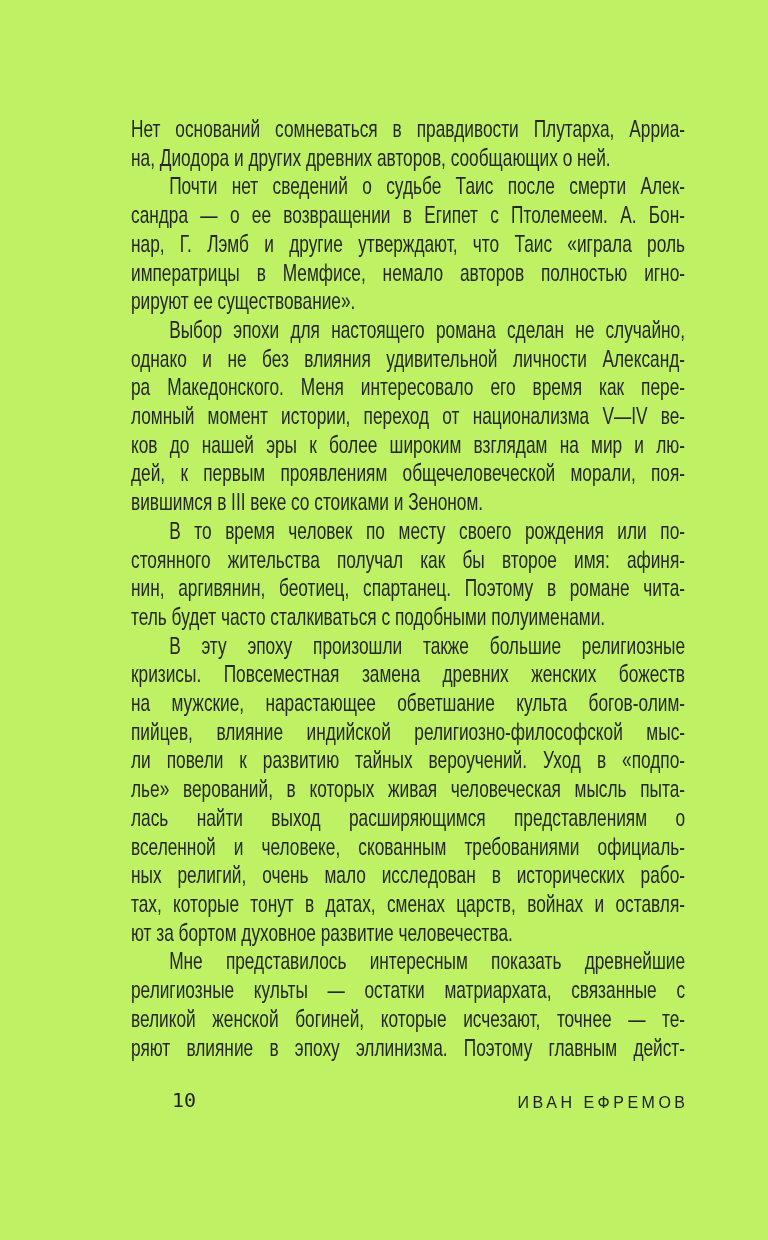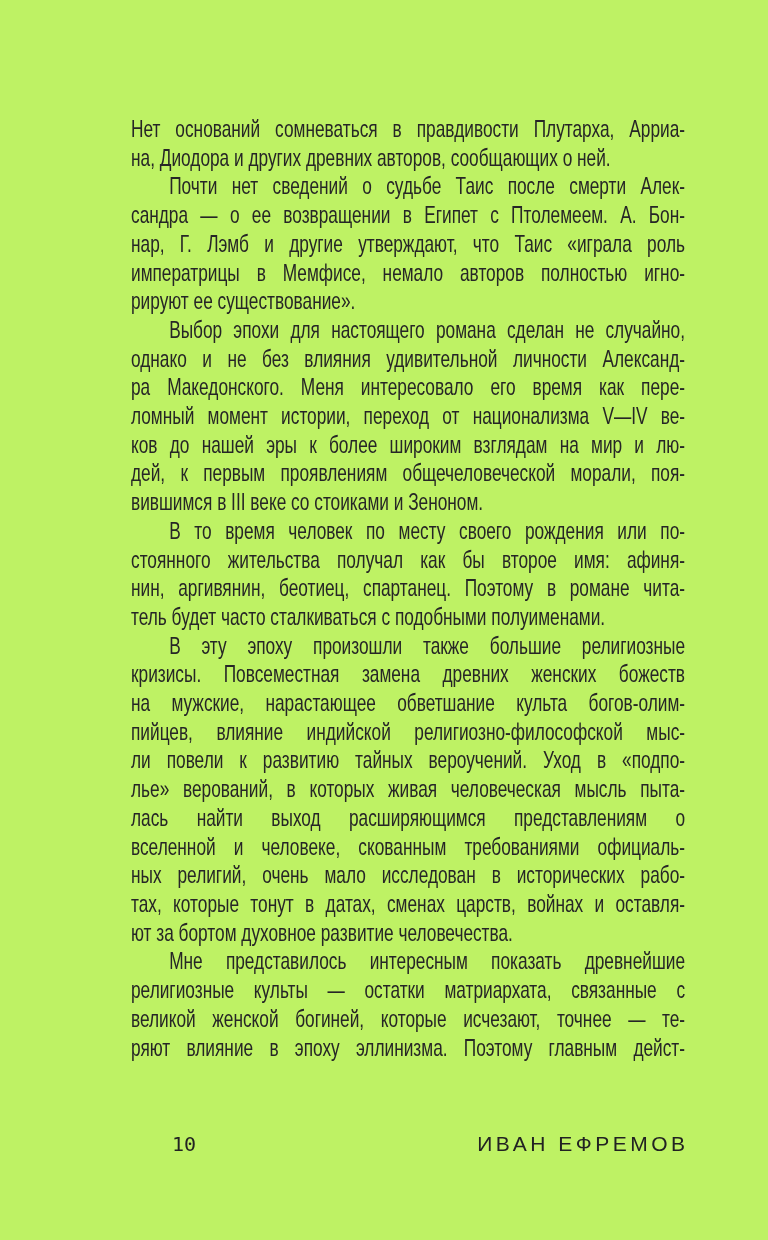--- a/index.html
+++ b/index.html
@@ -31,30 +31,29 @@
   }
   .line.indent { text-indent: 53px; }
   .line.last { text-align-last: left; }
   .footer {
     position: absolute;
     left: 131px; top: 1088px;
     width: 554px;
     display: flex;
     justify-content: space-between;
     align-items: flex-end;
-    margin-top: 44px;
   }
   .folio {
     font-family: "DejaVu Sans Mono", "Liberation Mono", monospace;
     font-size: 20px;
     color: #222222;
     margin-left: 41px;
   }
   .author {
-    font-size: 21px;
+    font-size: 16px;
     letter-spacing: 3.5px;
     margin-right: -3.5px;
     color: #222222;
     white-space: nowrap;
   }
 </style>
 </head>
 <body>
 
 <div class="page">

